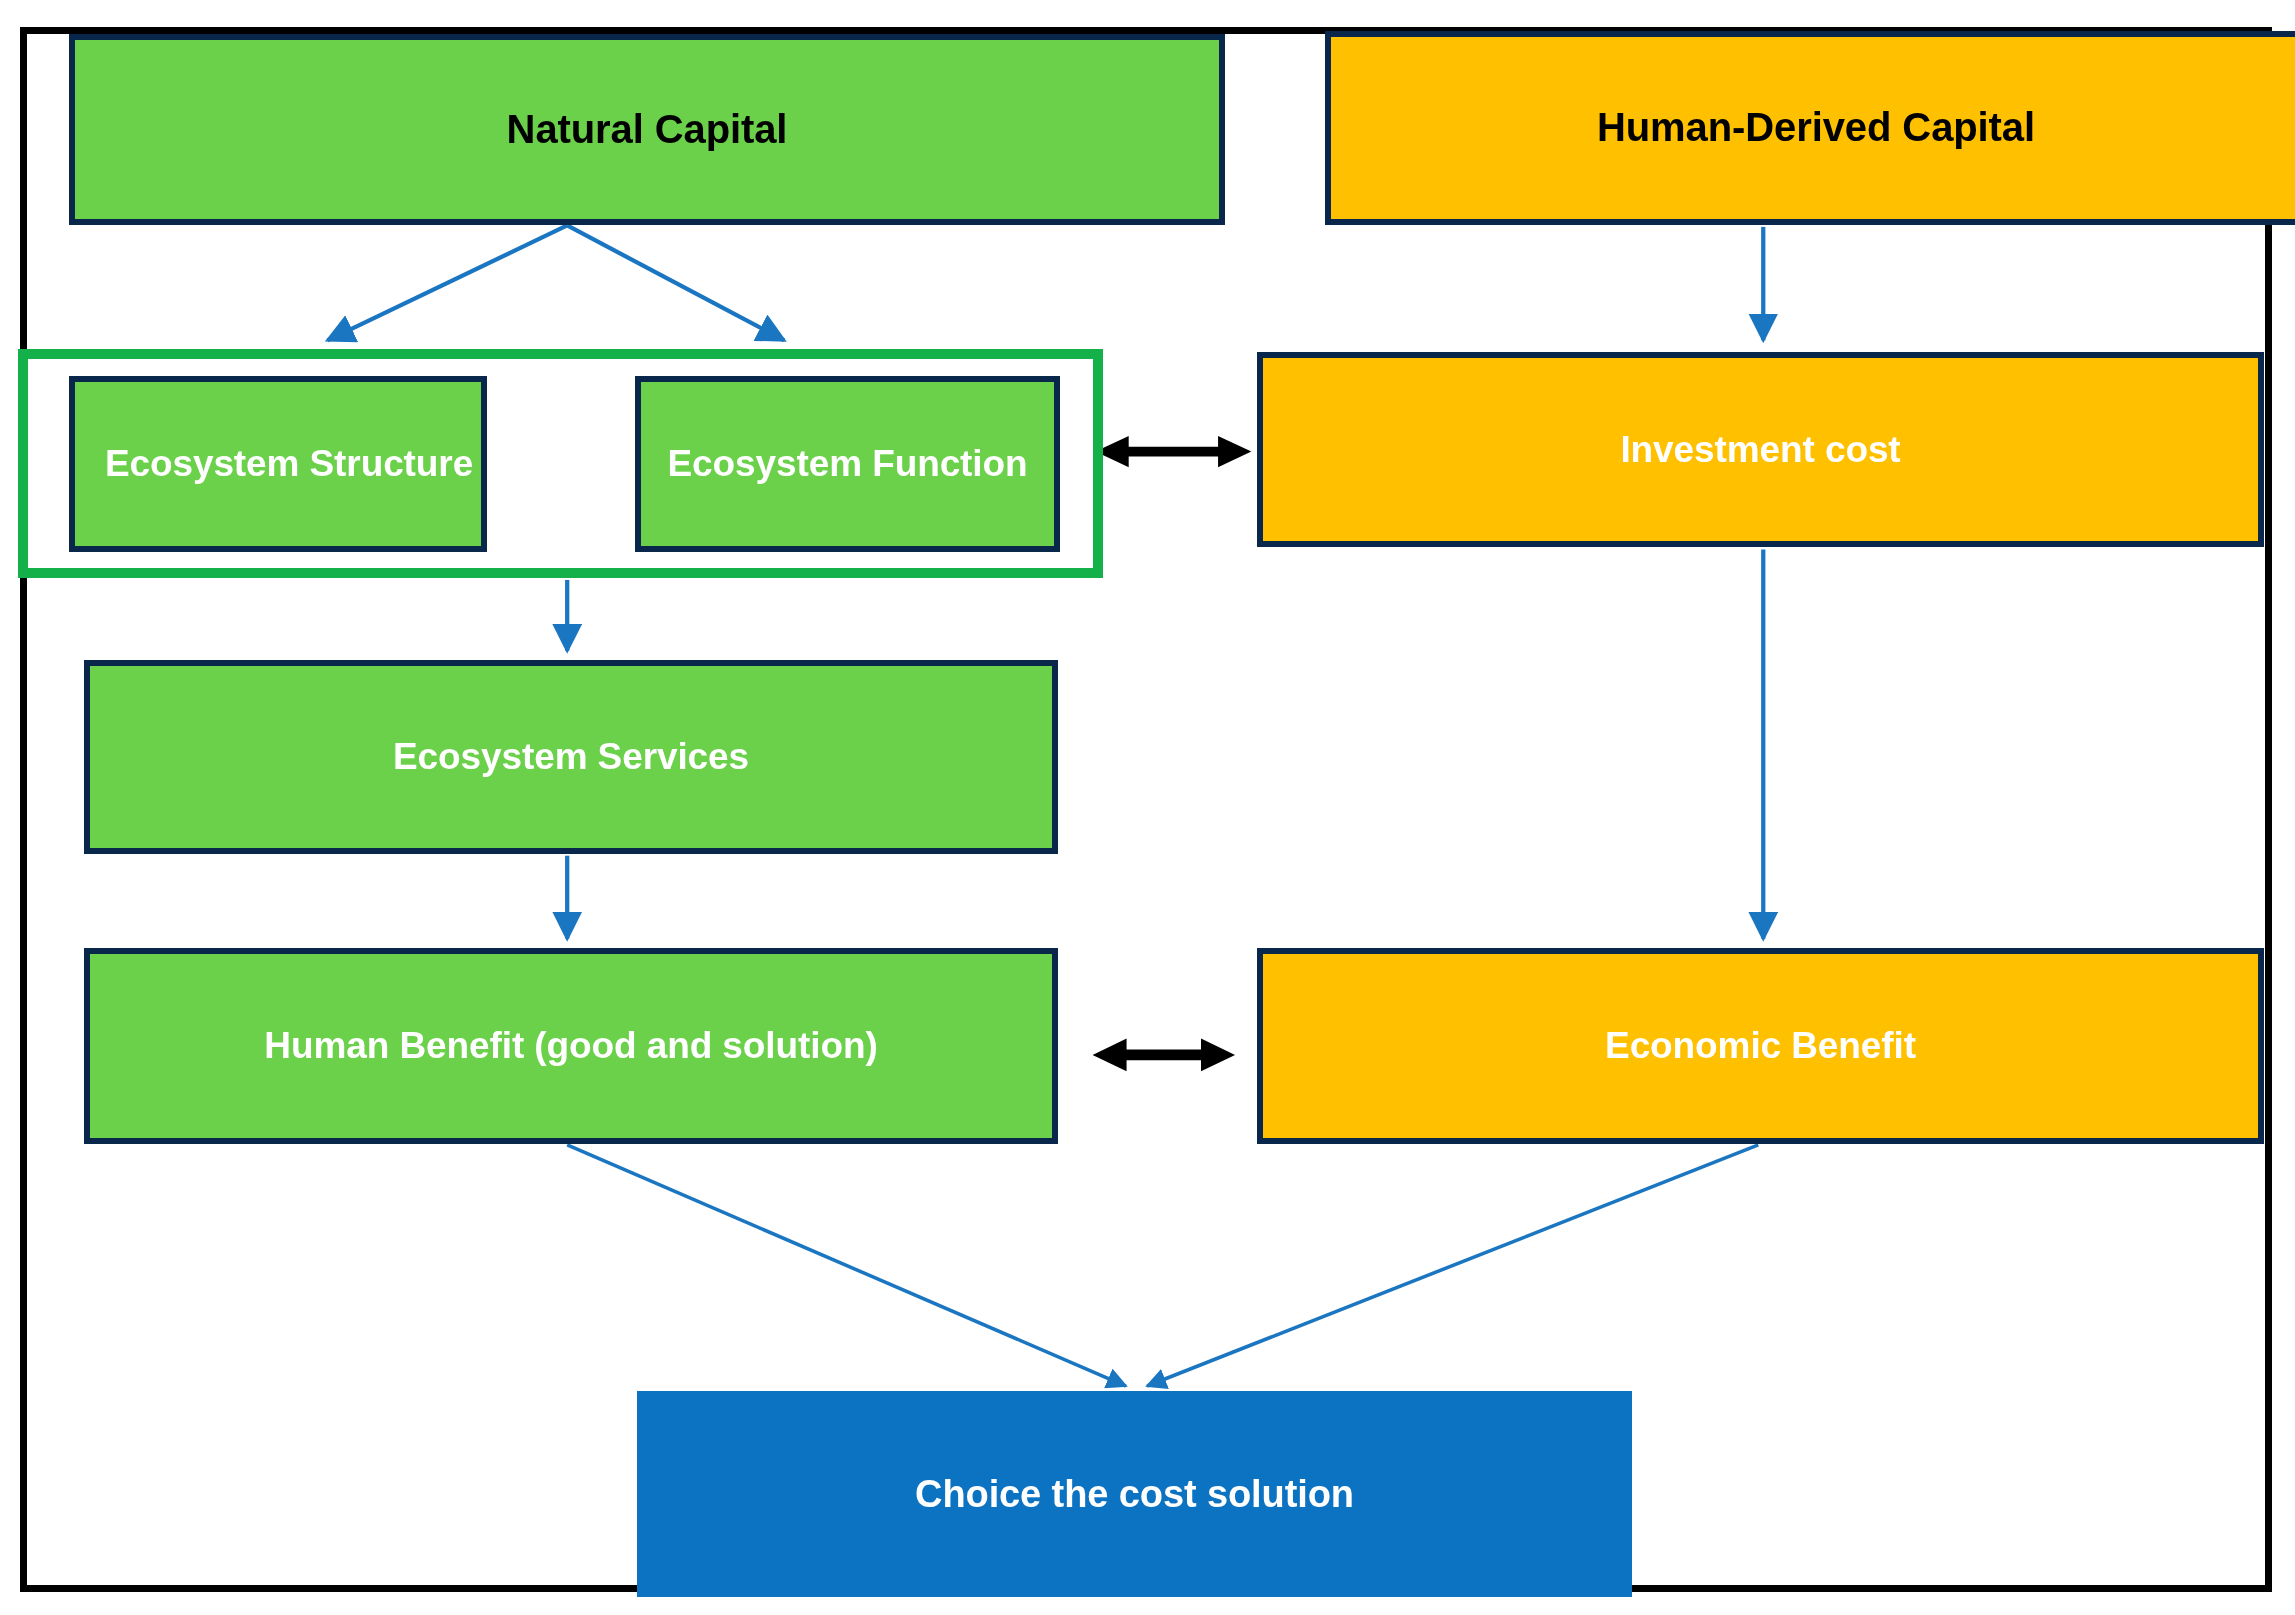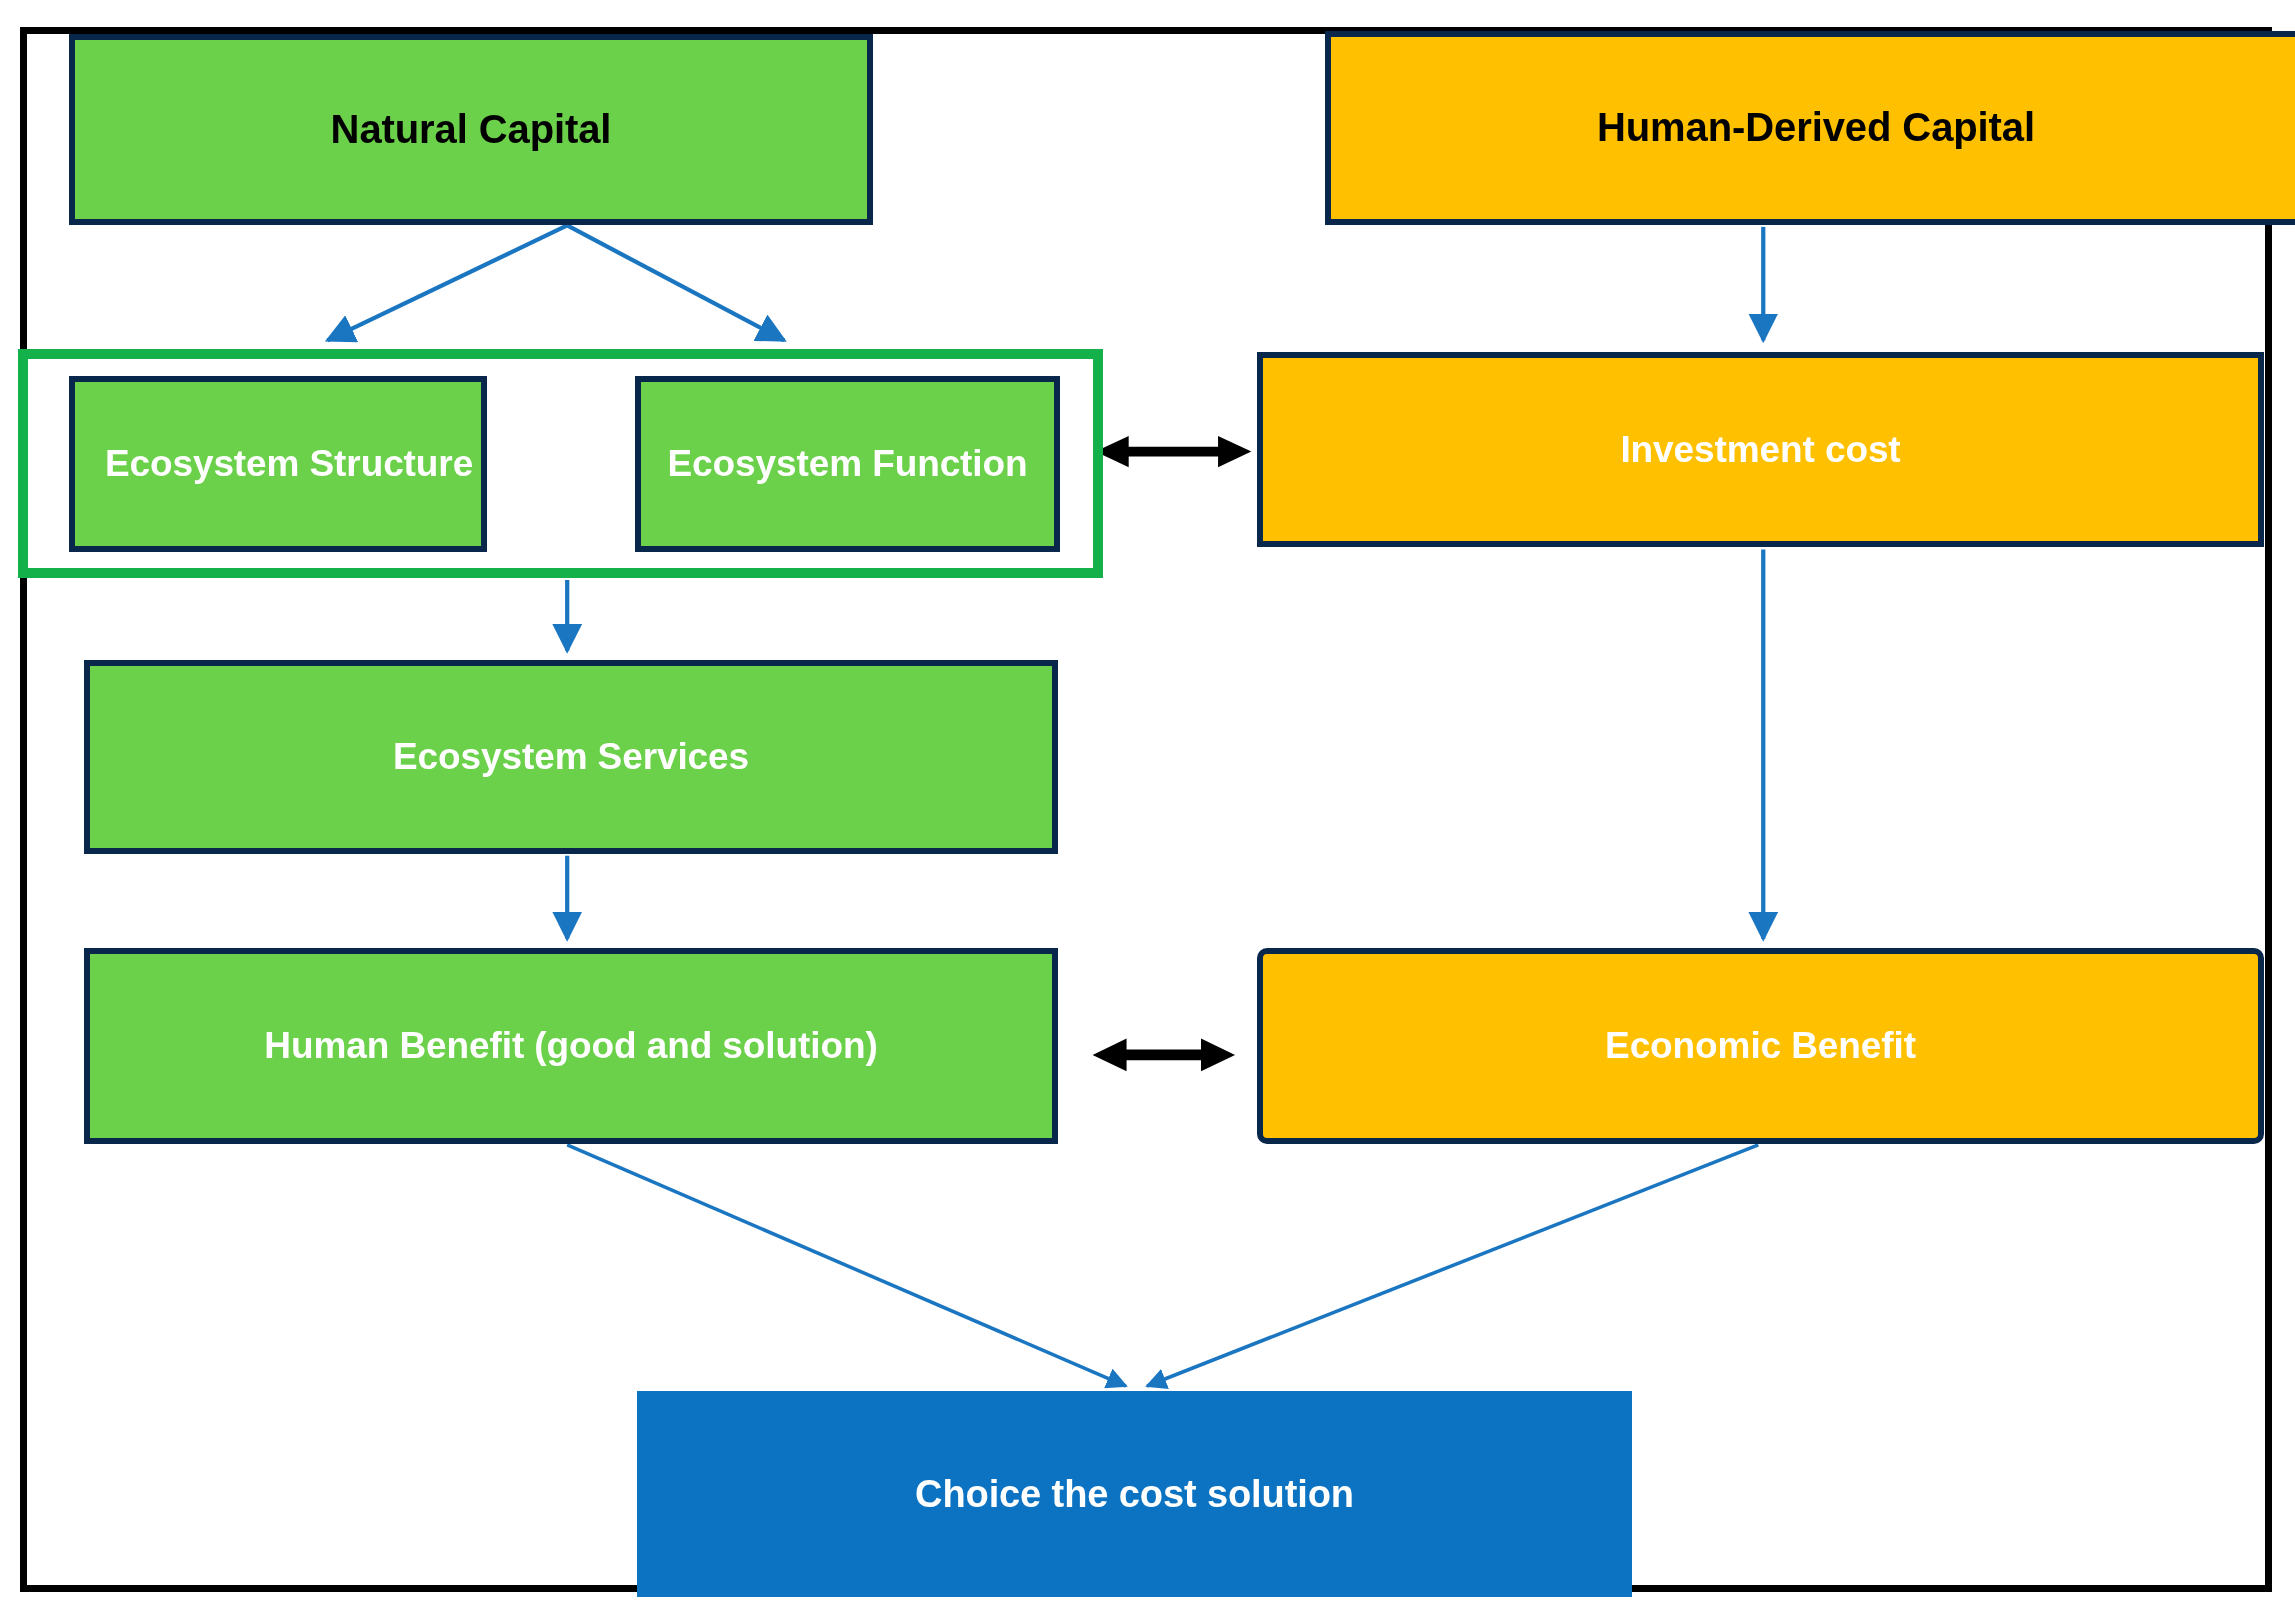--- a/index.html
+++ b/index.html
@@ -55,21 +55,21 @@
   }
   .node-blue {
     background: #0C73C2;
     border: none;
   }
   .txt-dark { color: #000000; }
   .txt-light { color: #FFFFFF; }
 
   
   #node-natural-capital {
-    left: 69px; top: 34px; width: 804px; height: 191px;
+    left: 69px; top: 34px; width: 1156px; height: 191px;
     font-size: 40px;
   }
   #node-human-derived-capital {
     left: 1325px; top: 31px; width: 982px; height: 194px;
     font-size: 40px;
   }
   #group-ecosystem {
     position: absolute;
     left: 18.4px; top: 349px; width: 1085px; height: 229px;
     border: 10px solid #14B14B;
@@ -93,21 +93,20 @@
     left: 84px; top: 660px; width: 974px; height: 194px;
     font-size: 37px;
   }
   #node-human-benefit {
     left: 84px; top: 948px; width: 974px; height: 196px;
     font-size: 37px;
   }
   #node-economic-benefit {
     left: 1257px; top: 948px; width: 1007px; height: 196px;
     font-size: 37px;
-    border-radius: 10px;
   }
   #node-choice-best-solution {
     left: 637px; top: 1391px; width: 995px; height: 206px;
     font-size: 38px;
   }
 </style>
 </head>
 <body>
 
 <div id="canvas">

